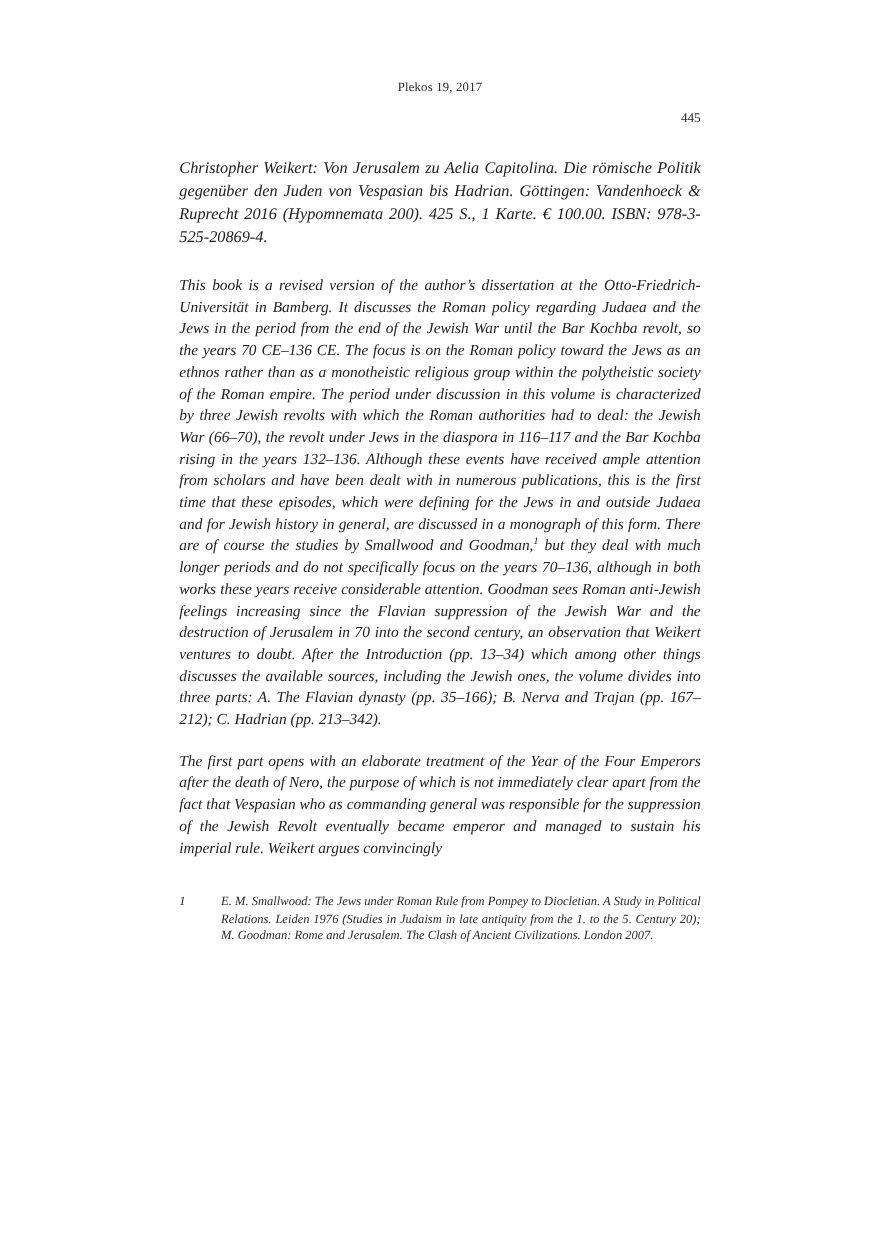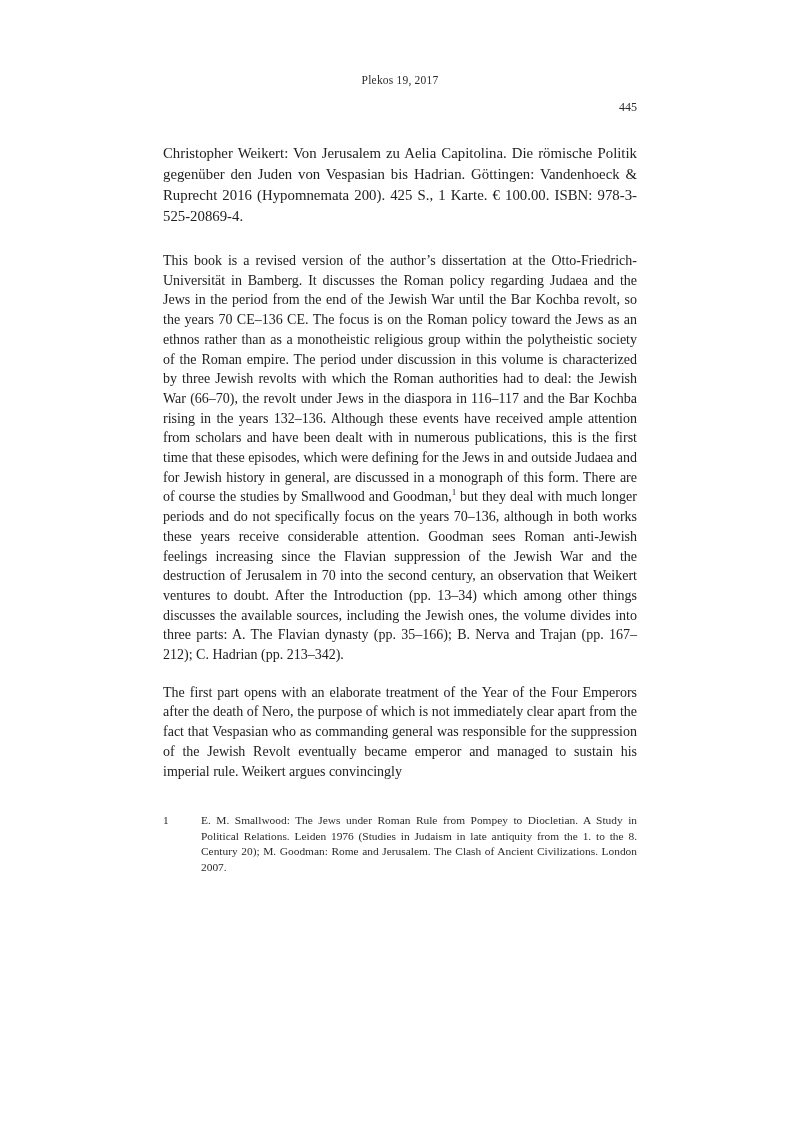--- a/index.html
+++ b/index.html
@@ -38,20 +38,21 @@
     right: 0;
     top: 0;
     font-size: 12px;
     margin-top: 32px;
   }
   .content {
     position: absolute;
     left: 163px;
     top: 143px;
     width: 474px;
+    font-style: italic;
   }
   .citation {
     font-size: 14.8px;
     line-height: 21px;
     text-align: justify;
     margin: 0 0 24px 0;
   }
   .body-paragraph {
     font-size: 14px;
     line-height: 19.7px;
@@ -97,19 +98,19 @@
 
     <p class="body-paragraph">
       <span>This book is a revised version of the author’s dissertation at the Otto-Friedrich-Universität in Bamberg. It discusses the Roman policy regarding Judaea and the Jews in the period from the end of the Jewish War until the Bar Kochba revolt, so the years 70 CE–136 CE. The focus is on the Roman policy toward the Jews as an ethnos rather than as a monotheistic religious group within the polytheistic society of the Roman empire. The period under discussion in this volume is characterized by three Jewish revolts with which the Roman authorities had to deal: the Jewish War (66–70), the revolt under Jews in the diaspora in 116–117 and the Bar Kochba rising in the years 132–136. Although these events have received ample attention from scholars and have been dealt with in numerous publications, this is the first time that these episodes, which were defining for the Jews in and outside Judaea and for Jewish history in general, are discussed in a monograph of this form. There are of course the studies by Smallwood and Goodman,</span><sup class="footnote-ref">1</sup><span> but they deal with much longer periods and do not specifically focus on the years 70–136, although in both works these years receive considerable attention. Goodman sees Roman anti-Jewish feelings increasing since the Flavian suppression of the Jewish War and the destruction of Jerusalem in 70 into the second century, an observation that Weikert ventures to doubt. After the Introduction (pp. 13–34) which among other things discusses the available sources, including the Jewish ones, the volume divides into three parts: A. The Flavian dynasty (pp. 35–166); B. Nerva and Trajan (pp. 167–212); C. Hadrian (pp. 213–342).</span>
     </p>
 
     <p class="body-paragraph">The first part opens with an elaborate treatment of the Year of the Four Emperors after the death of Nero, the purpose of which is not immediately clear apart from the fact that Vespasian who as commanding general was responsible for the suppression of the Jewish Revolt eventually became emperor and managed to sustain his imperial rule. Weikert argues convincingly</p>
 
     <div class="footnotes">
       <div class="footnote">
         <div class="footnote-number">1</div>
-        <div class="footnote-text">E. M. Smallwood: The Jews under Roman Rule from Pompey to Diocletian. A Study in Political Relations. Leiden 1976 (Studies in Judaism in late antiquity from the 1. to the 8. Century 20); M. Goodman: Rome and Jerusalem. The Clash of Ancient Civilizations. London 2007.</div>
+        <div class="footnote-text">E. M. Smallwood: The Jews under Roman Rule from Pompey to Diocletian. A Study in Political Relations. Leiden 1976 (Studies in Judaism in late antiquity from the 1. to the 5. Century 20); M. Goodman: Rome and Jerusalem. The Clash of Ancient Civilizations. London 2007.</div>
       </div>
     </div>
 
   </div>
 
 </div>
 
 </body></html>

